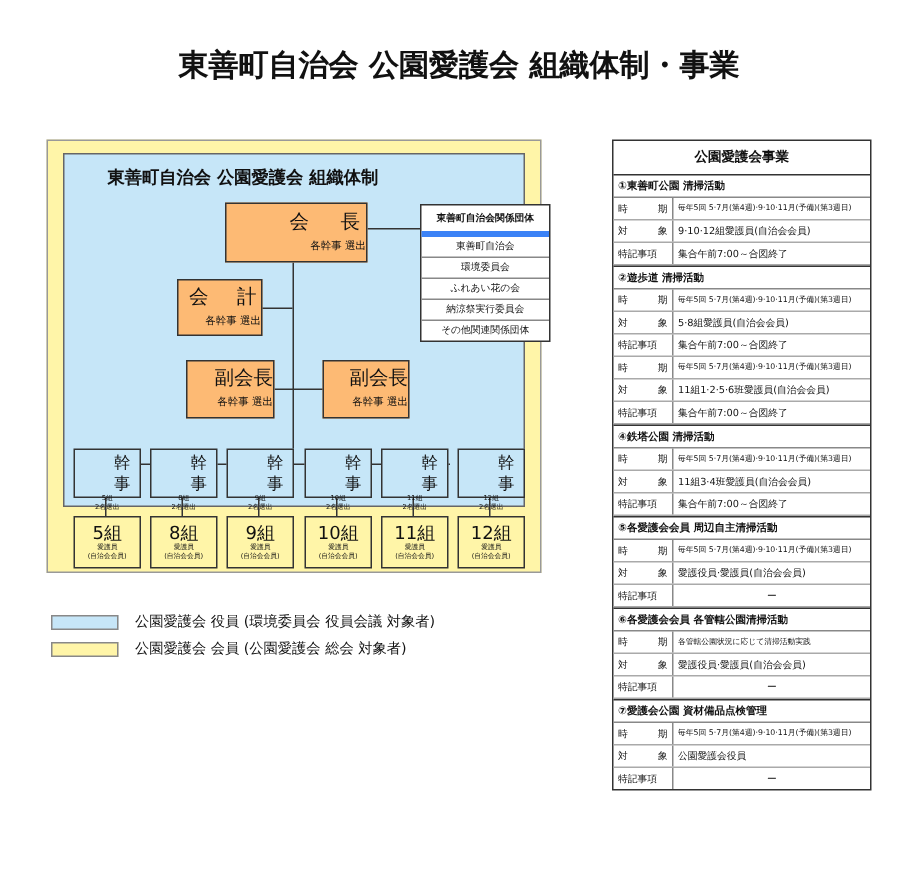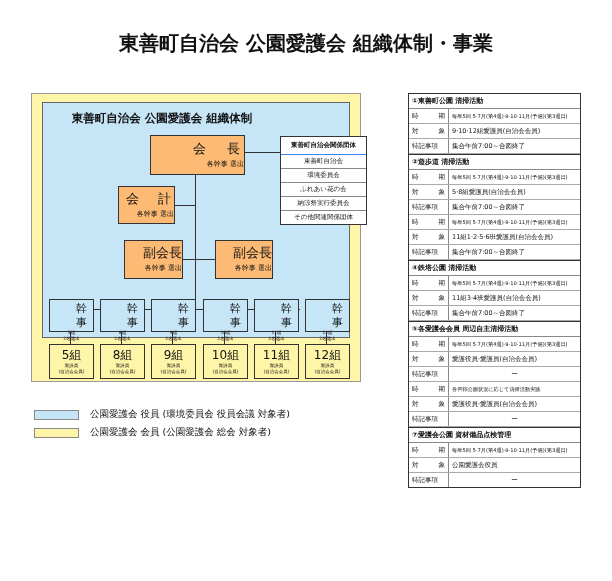--- a/index.html
+++ b/index.html
@@ -12,21 +12,21 @@
   .box .main{display:block;font-size:13px;line-height:16px;}
   .box .sub{display:block;font-size:7px;line-height:9px;}
   .kanji{position:absolute;background:#c6e6f8;border:1.5px solid #333;box-sizing:border-box;text-align:center;width:45px;height:33px;}
   .kanji .main{display:block;font-size:11px;line-height:14px;margin-top:2px;letter-spacing:6px;text-align:right;}
   .kanji .sub{display:block;font-size:4.5px;line-height:6px;}
   .group{position:absolute;background:#fff5a8;border:1.5px solid #333;box-sizing:border-box;text-align:center;width:45px;height:35px;}
   .group .main{display:block;font-size:12px;line-height:15px;margin-top:3px;}
   .group .sub{display:block;font-size:4.5px;line-height:6px;}
   .line{position:absolute;background:#333;}
   .rel{position:absolute;left:280px;top:136px;width:87px;border:1.5px solid #333;background:#fff;box-sizing:border-box;}
-  .rel .hdr{font-size:6.5px;font-weight:bold;text-align:center;height:17px;line-height:17px;border-bottom:1px solid #3b82f6;}
+  .rel .hdr{font-size:6.5px;font-weight:bold;text-align:center;height:17px;line-height:17px;border-bottom:4px solid #3b82f6;}
   .rel .itm{font-size:6.5px;text-align:center;height:13px;line-height:13px;border-bottom:1px solid #888;}
   .rel .itm:last-child{border-bottom:none;}
   .legend{position:absolute;left:34px;font-size:9.5px;}
   .legend .sw{position:absolute;left:0;top:0;width:45px;height:10px;border:1px solid #888;box-sizing:border-box;}
   .legend .lt{position:absolute;left:56px;top:-2px;white-space:nowrap;}
   .tbl{position:absolute;left:408px;top:93px;width:173px;border:1.5px solid #333;box-sizing:border-box;background:#fff;}
   .tbl .thead{height:22px;line-height:22px;text-align:center;font-weight:bold;font-size:9px;border-bottom:1.5px solid #333;}
   .tbl .sec{height:14px;line-height:14px;font-weight:bold;font-size:7px;padding-left:3px;border-bottom:1px solid #888;border-top:1px solid #333;white-space:nowrap;overflow:hidden;}
   .tbl .sec.first{border-top:none;}
   .tbl .row{display:flex;height:14px;line-height:14px;border-bottom:1px solid #aaa;font-size:6.5px;}
@@ -149,20 +149,21 @@
 <div class="legend" style="top:410px;">
   <div class="sw" style="background:#c6e6f8;"></div>
   <span class="lt">公園愛護会 役員 (環境委員会 役員会議 対象者)</span>
 </div>
 <div class="legend" style="top:428px;">
   <div class="sw" style="background:#fff5a8;"></div>
   <span class="lt">公園愛護会 会員 (公園愛護会 総会 対象者)</span>
 </div>
 
 <div class="tbl">
+  <div class="thead">公園愛護会事業</div>
 
   <div class="sec first">①東善町公園 清掃活動</div>
   <div class="row">
       <div class="k">
         <span>時</span>
         <span>期</span>
       </div>
       <div class="v small">毎年5回 5·7月(第4週)·9·10·11月(予備)(第3週日)</div>
     </div>
   <div class="row">
@@ -249,20 +250,21 @@
         <span>対</span>
         <span>象</span>
       </div>
       <div class="v">愛護役員·愛護員(自治会会員)</div>
     </div>
   <div class="row">
       <div class="k">特記事項</div>
       <div class="v c">ー</div>
     </div>
 
+  <div class="sec">⑥各愛護会会員 各管轄公園清掃活動</div>
   <div class="row">
       <div class="k">
         <span>時</span>
         <span>期</span>
       </div>
       <div class="v small">各管轄公園状況に応じて清掃活動実践</div>
     </div>
   <div class="row">
       <div class="k">
         <span>対</span>

